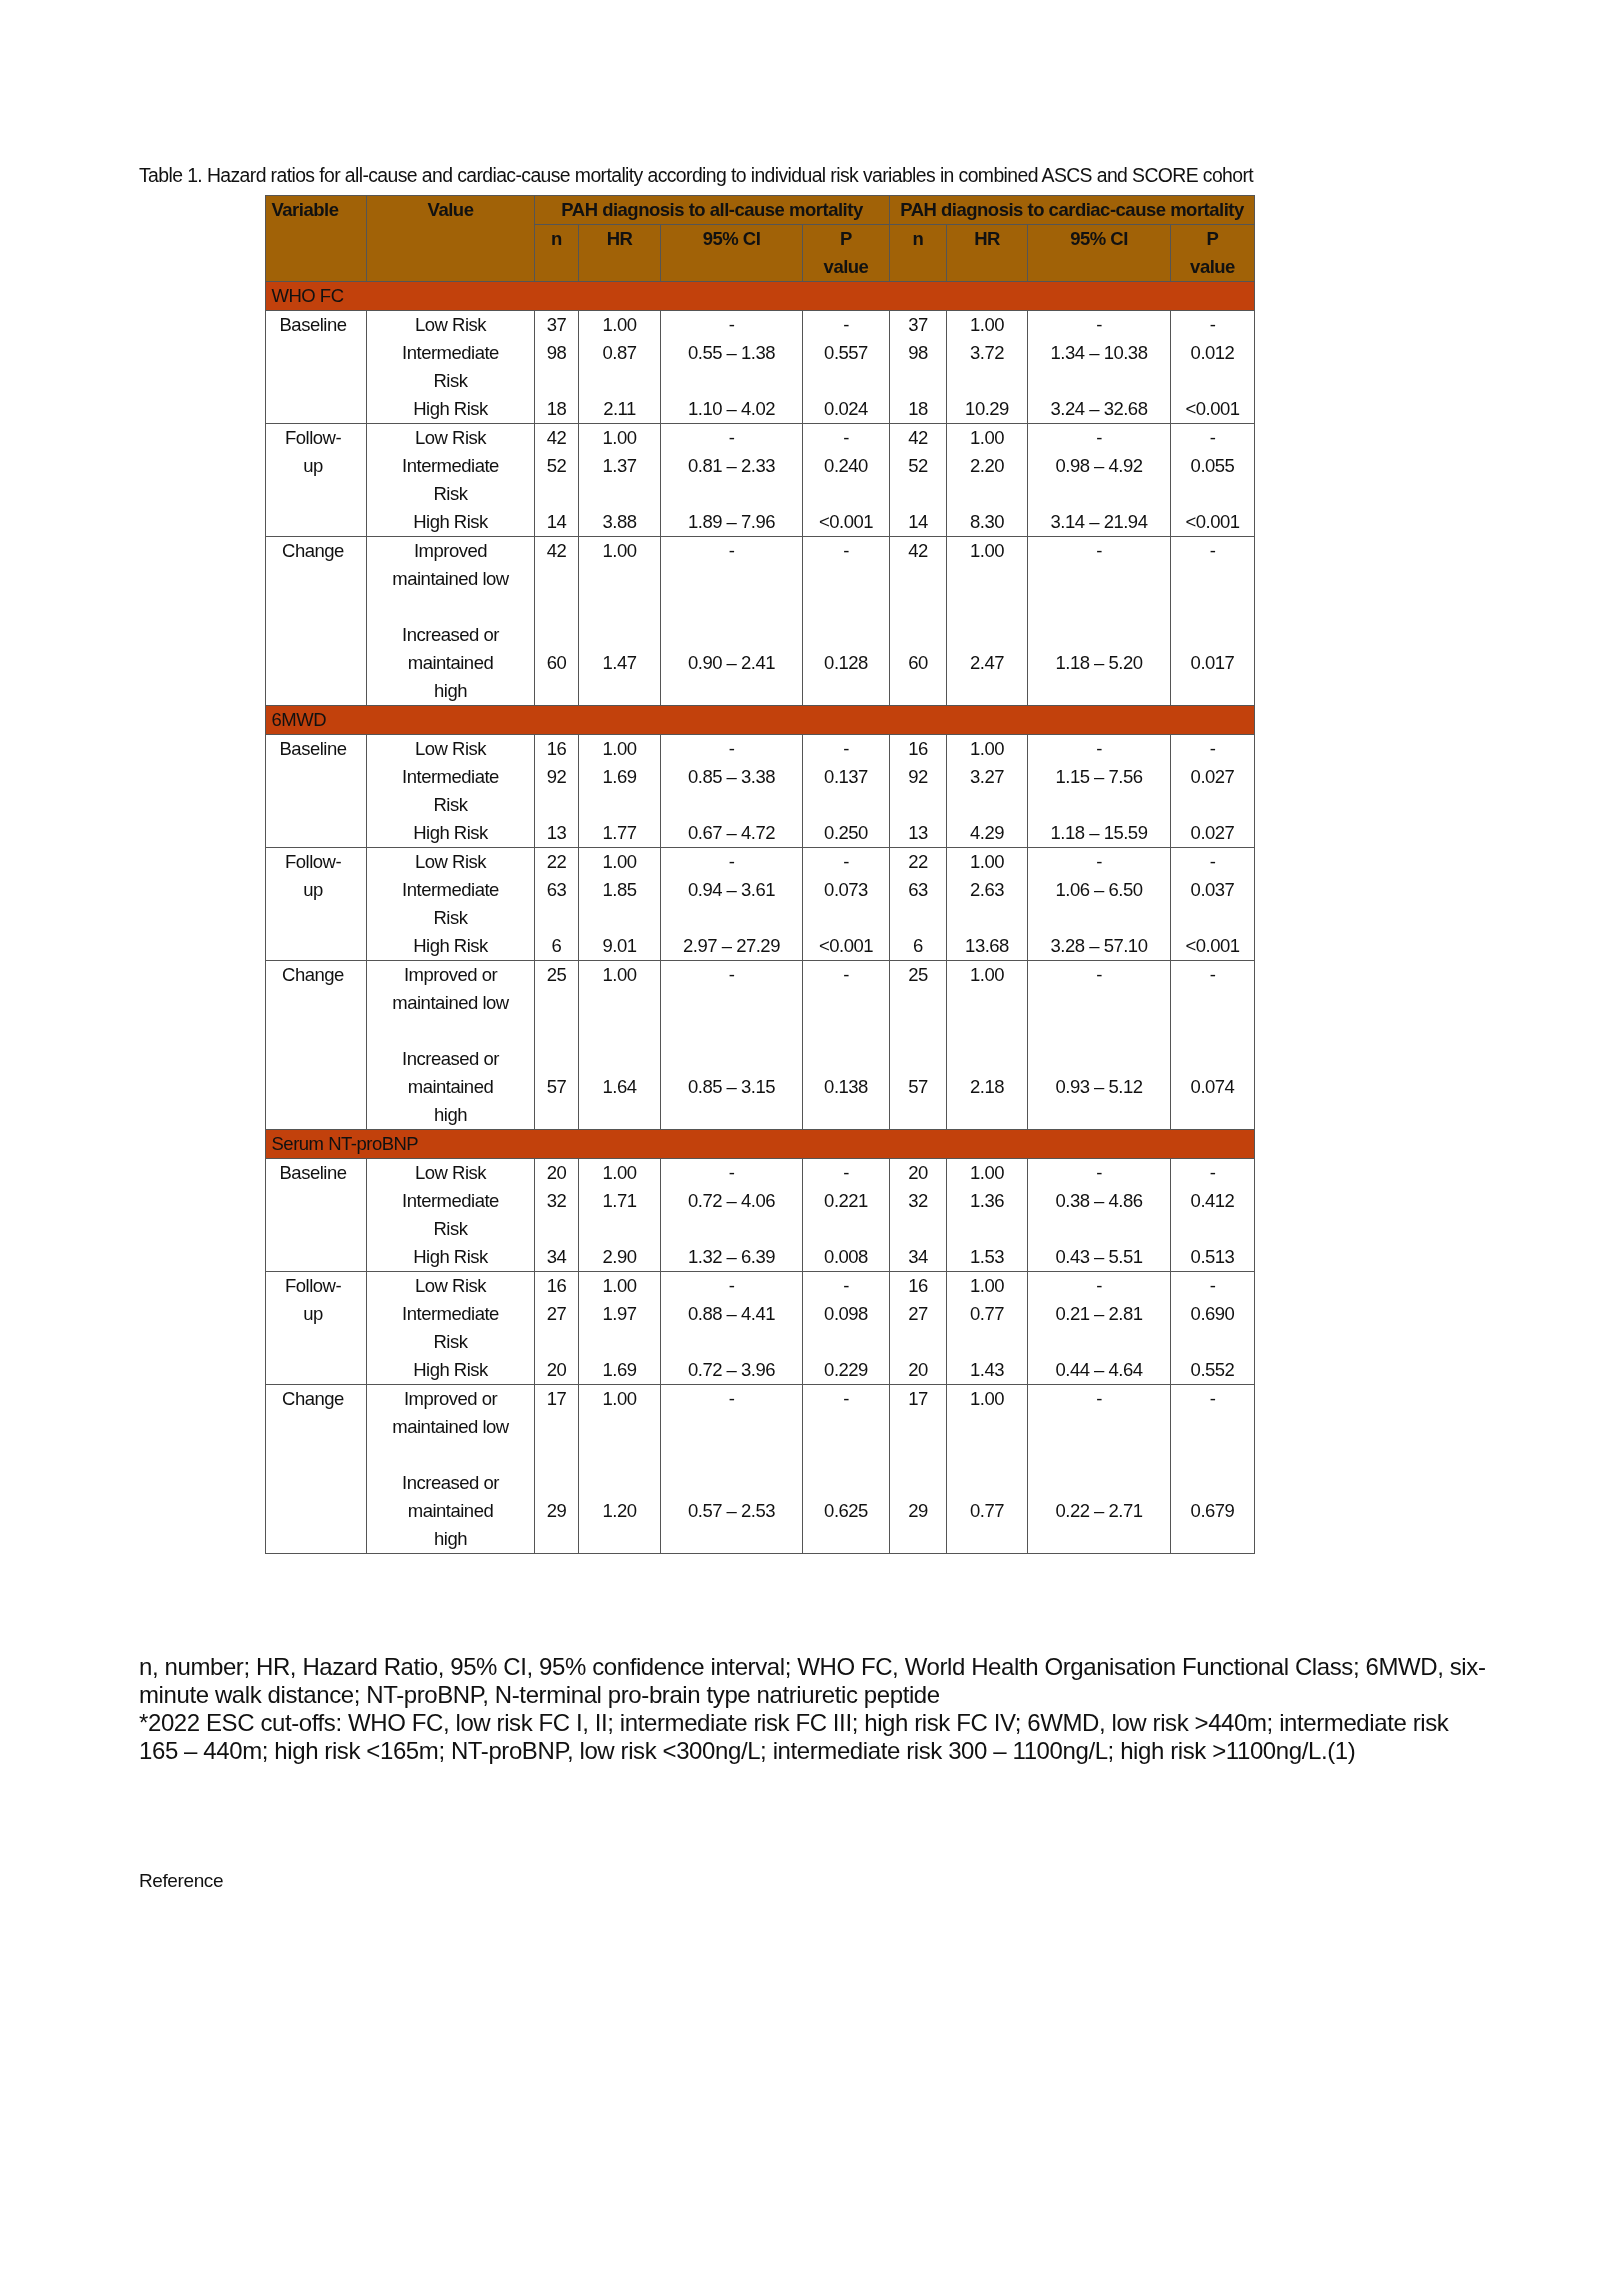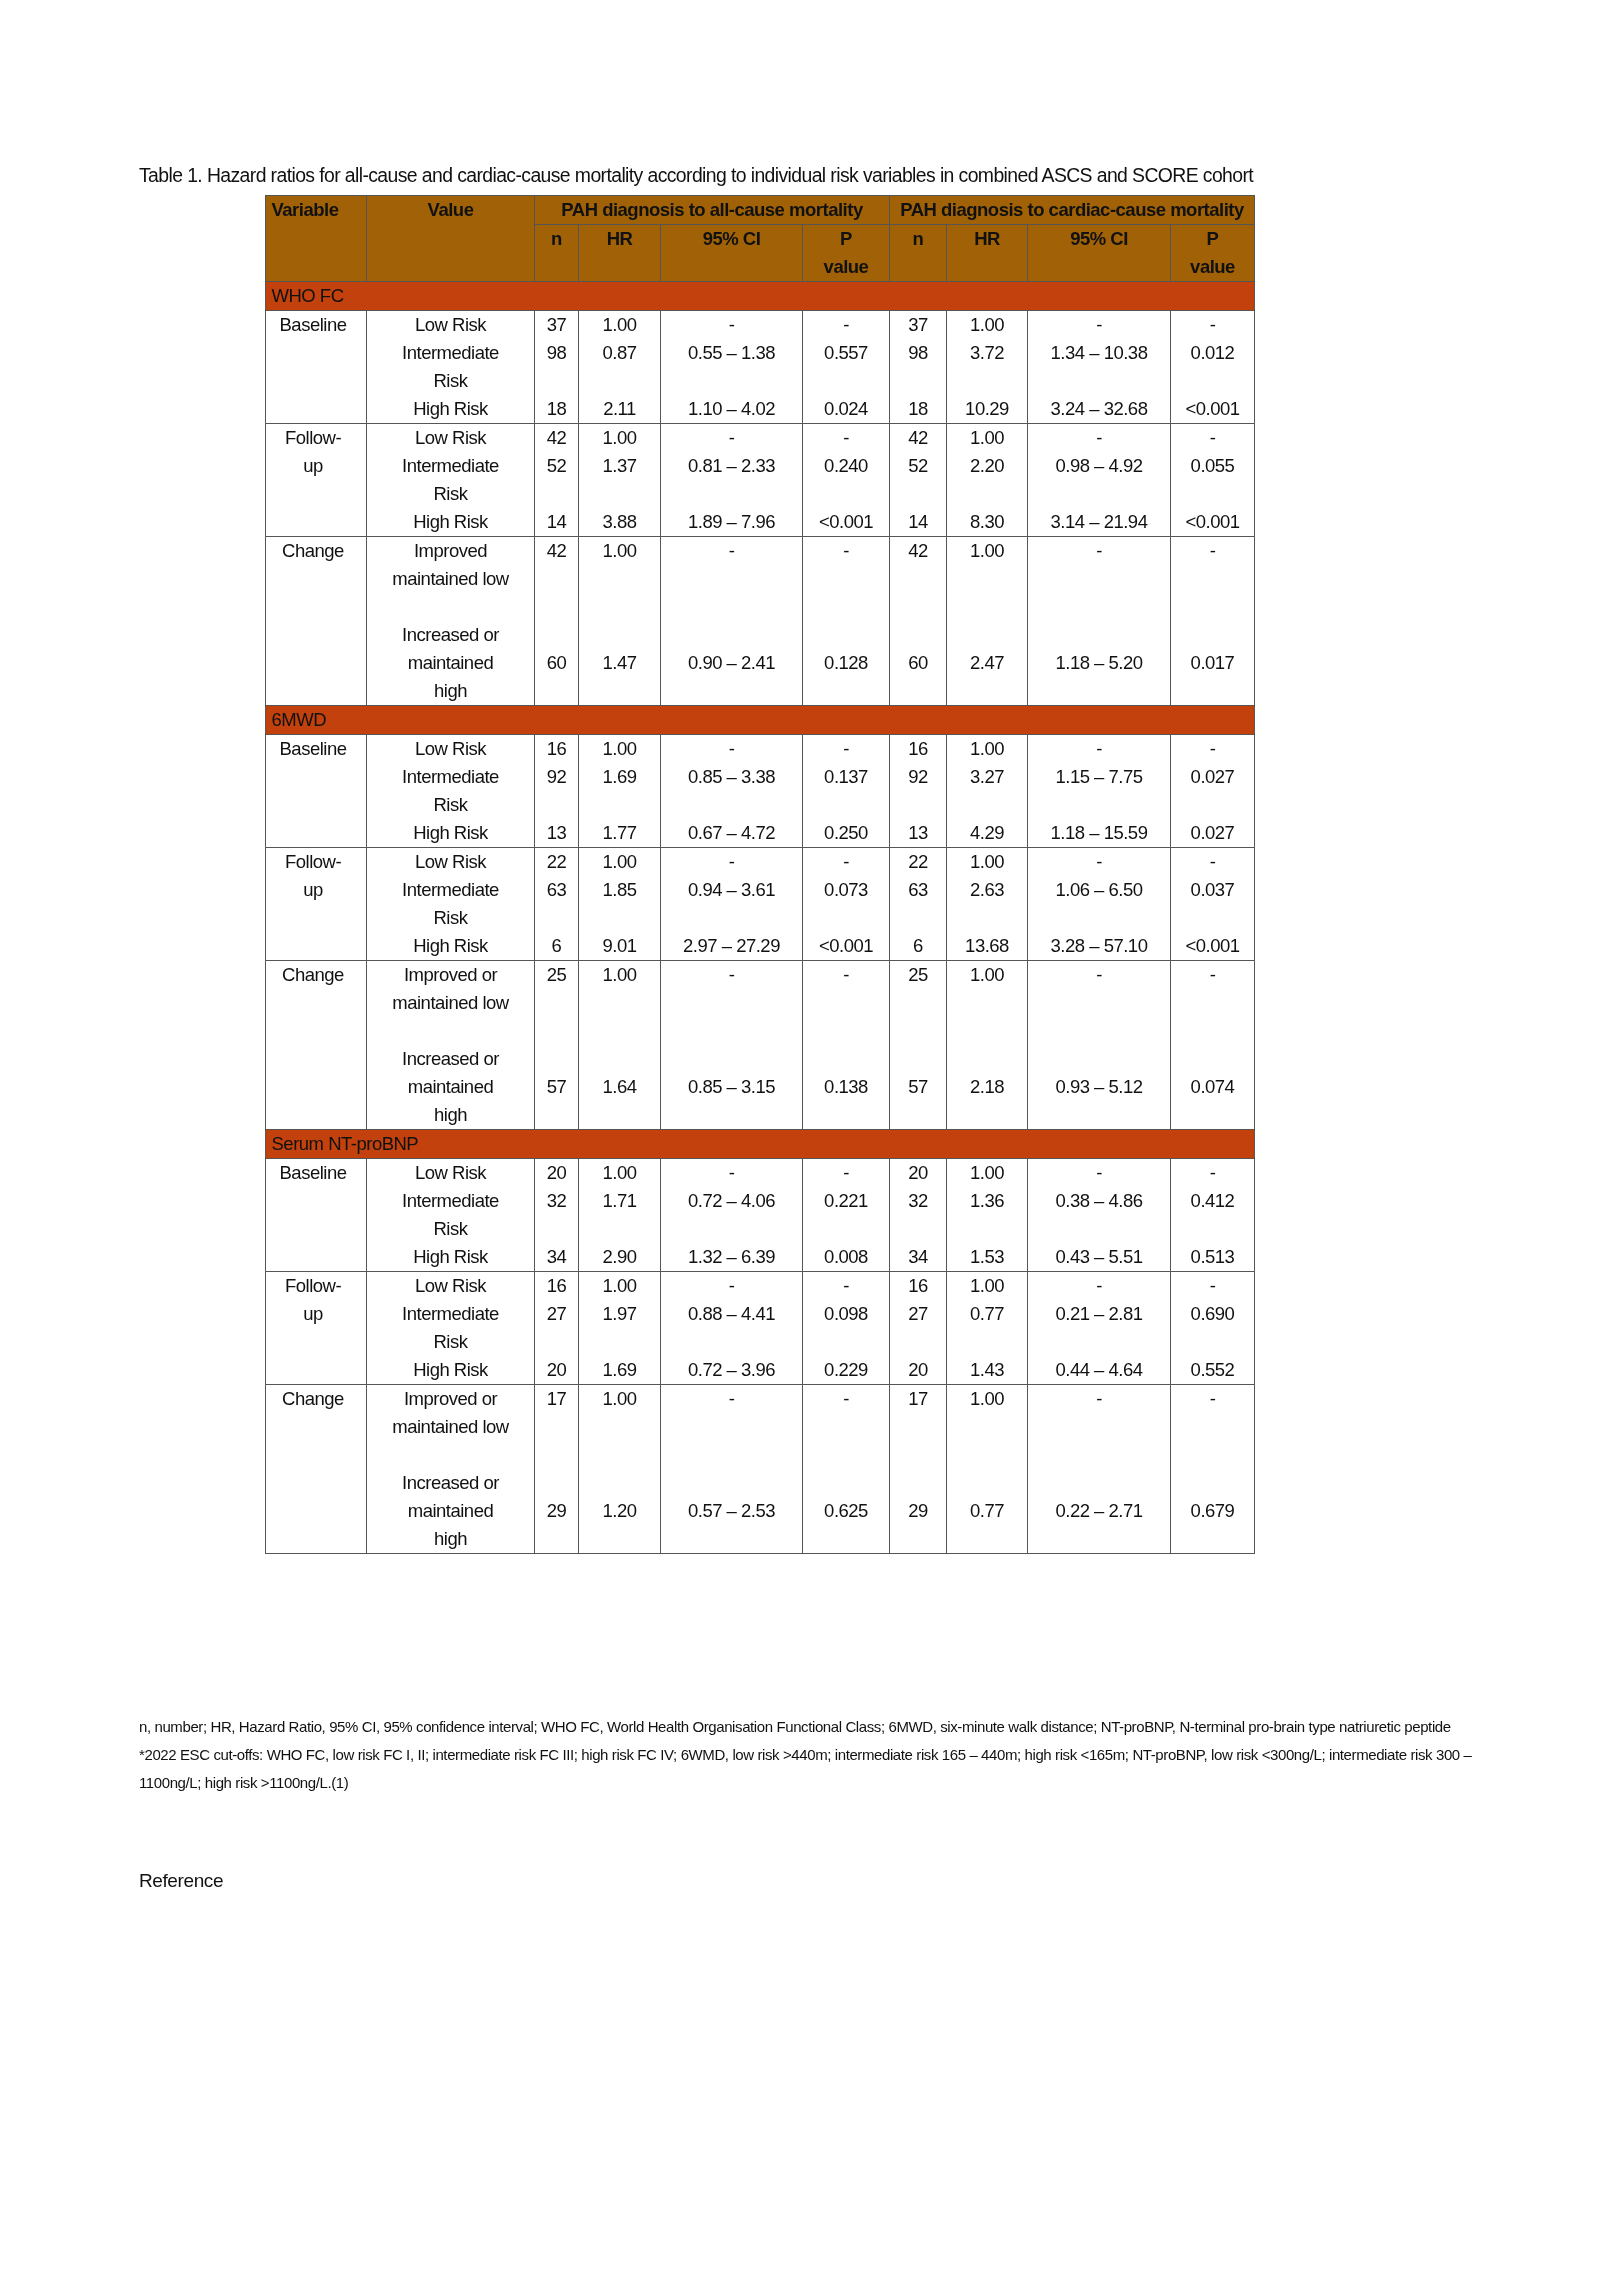--- a/index.html
+++ b/index.html
@@ -22,22 +22,22 @@
     border: 1.4px solid #555; padding: 0 5.5px; vertical-align: top;
     line-height: 28px; overflow: hidden;
   }
   table.hr th { background: #a16207; font-weight: bold; text-align: center; }
   table.hr th.left { text-align: left; }
   tr.section td { background: #c2410c; text-align: left; }
   .c { text-align: center; }
   .l { text-align: center; }
   .line { height: 28px; white-space: nowrap; }
   .notes {
-    position: absolute; left: 139px; top: 1713px; width: 1347px;
-    font-size: 15px; line-height: 28px; letter-spacing: -0.4px;
+    position: absolute; left: 139px; top: 1653px; width: 1347px;
+    font-size: 24px; line-height: 28px; letter-spacing: -0.4px;
   }
   .notes p { margin: 0; }
   .refs {
     position: absolute; left: 139px; top: 1866px; width: 1347px;
     font-size: 19px; line-height: 29px; letter-spacing: -0.4px;
   }
   .refs p { margin: 0; }
   .ref-num { display: inline-block; width: 63px; }
 </style>
 </head>
@@ -327,21 +327,21 @@
             <div class="line">13</div>
           </td>
           <td class="c">
             <div class="line">1.00</div>
             <div class="line">3.27</div>
             <div class="line"></div>
             <div class="line">4.29</div>
           </td>
           <td class="c">
             <div class="line">-</div>
-            <div class="line">1.15 – 7.75</div>
+            <div class="line">1.15 – 7.56</div>
             <div class="line"></div>
             <div class="line">1.18 – 15.59</div>
           </td>
           <td class="c">
             <div class="line">-</div>
             <div class="line">0.027</div>
             <div class="line"></div>
             <div class="line">0.027</div>
           </td>
         </tr>

